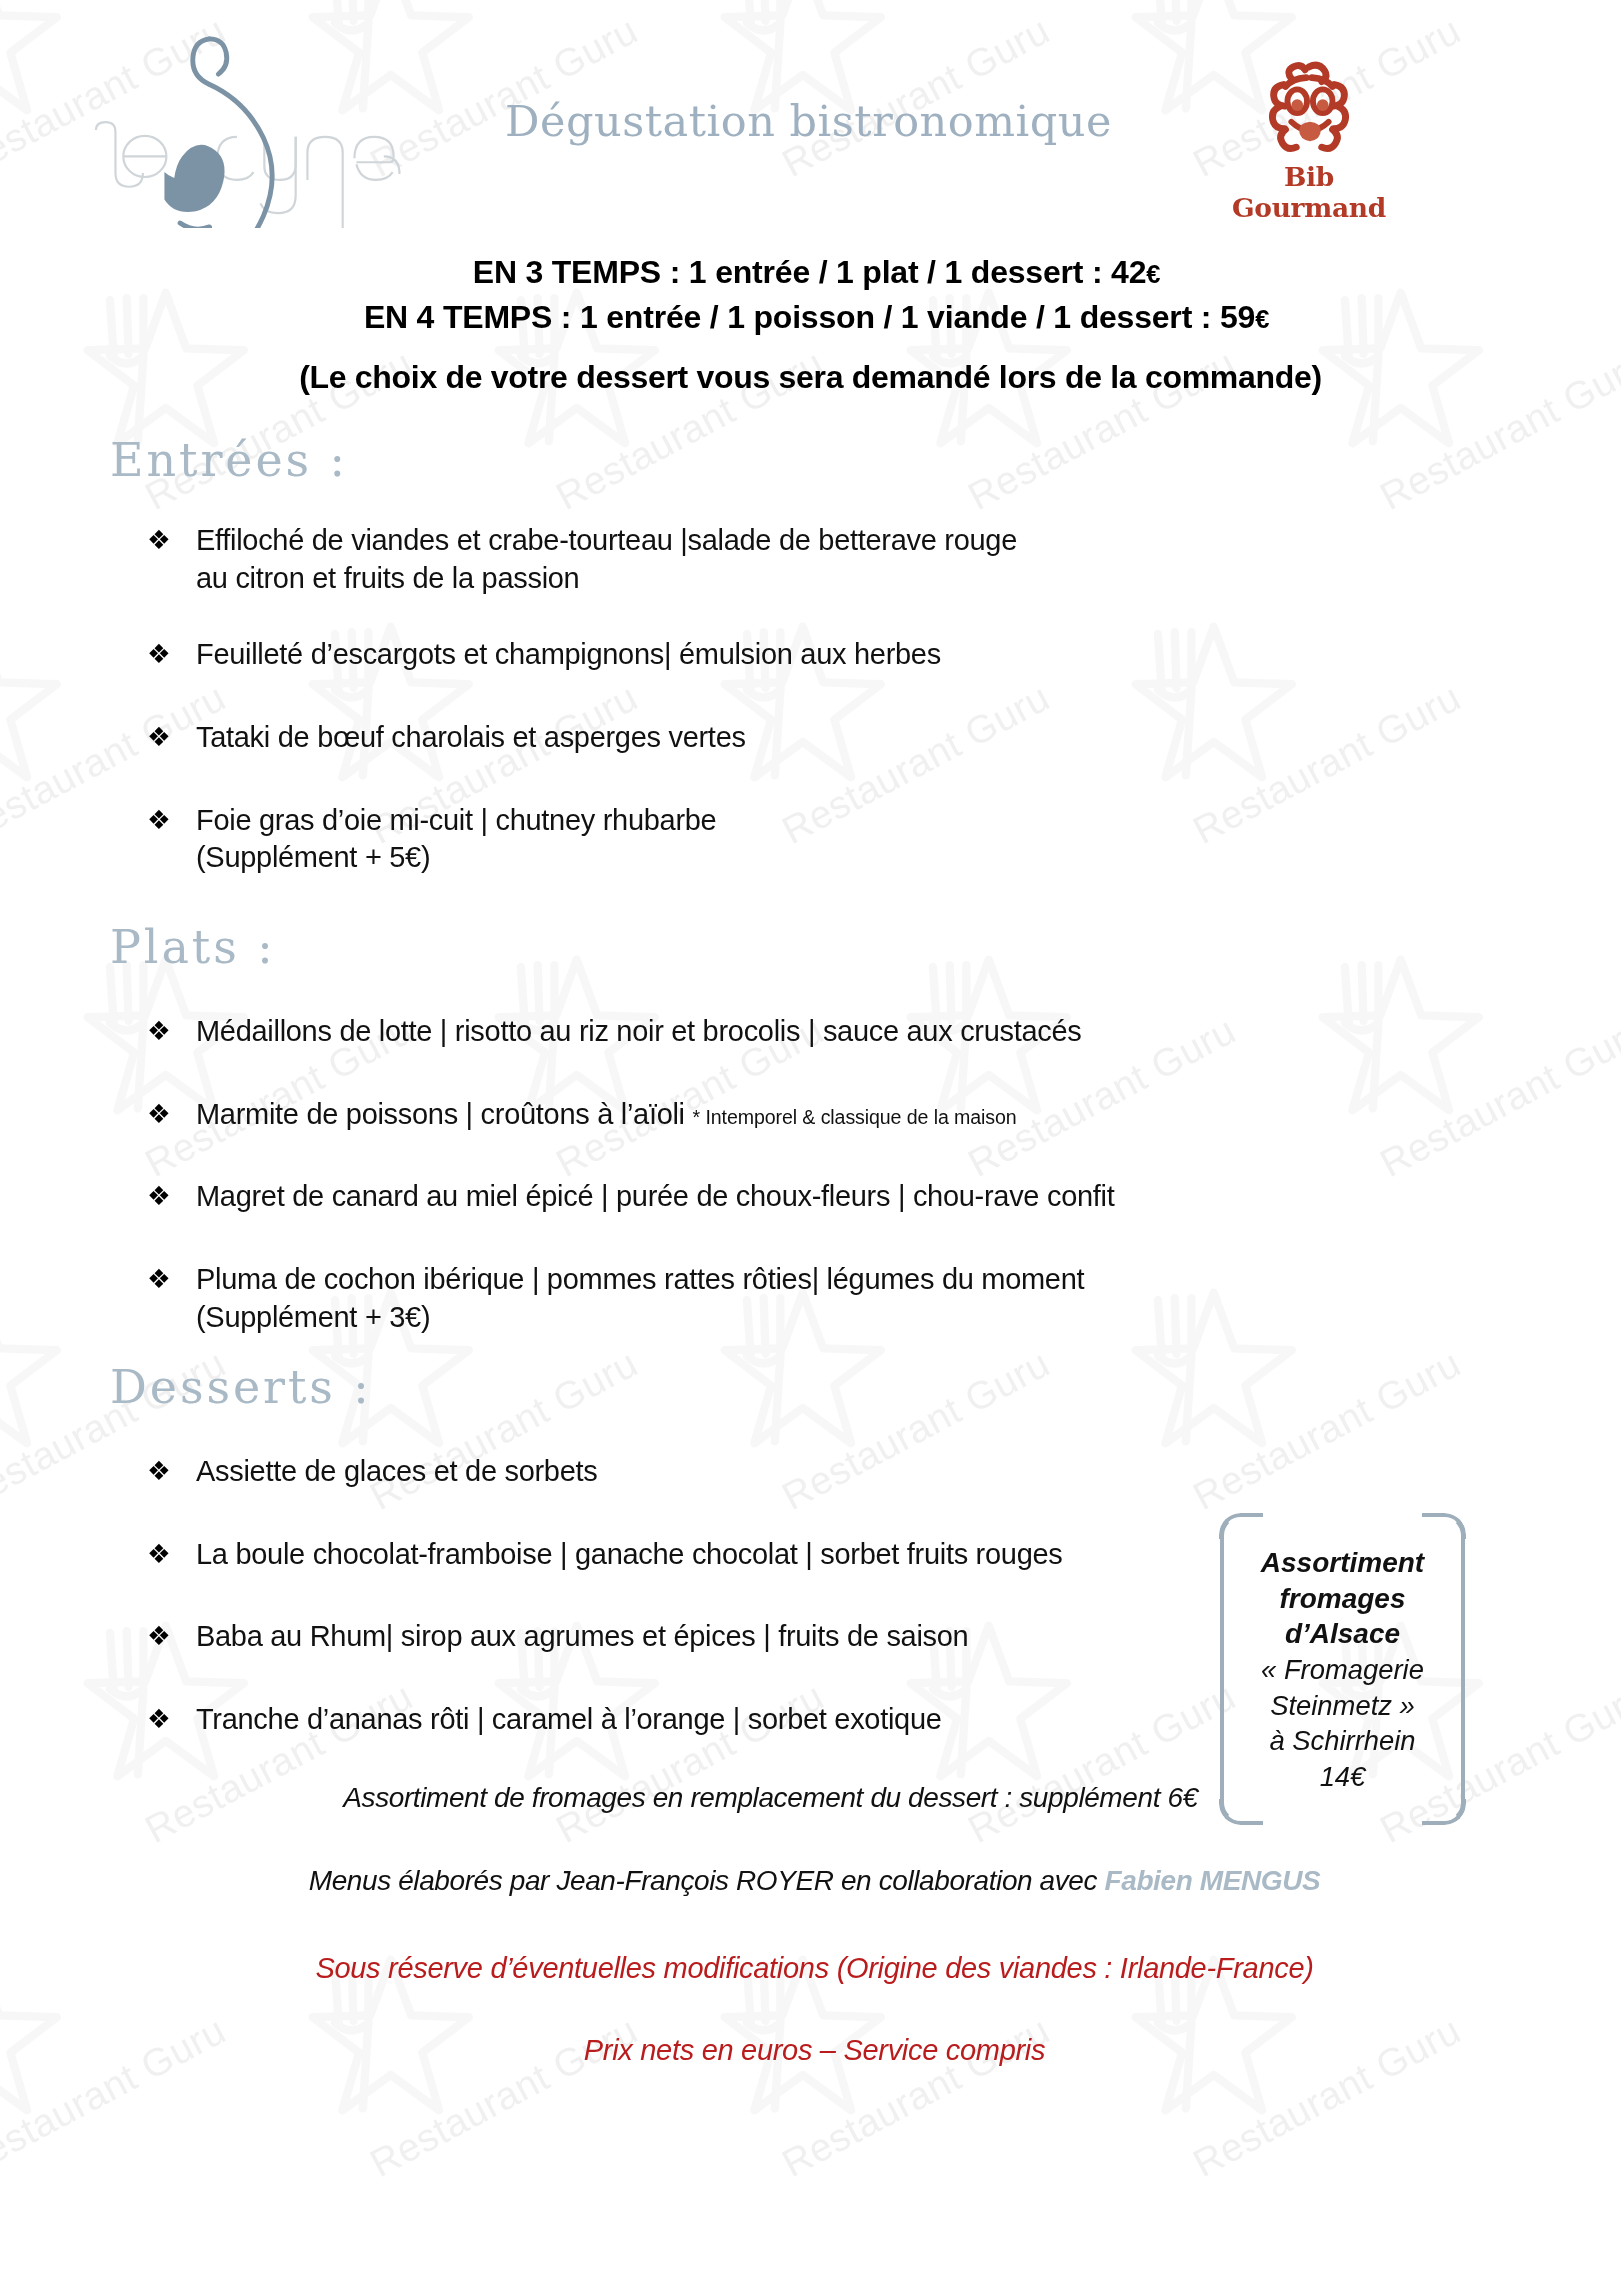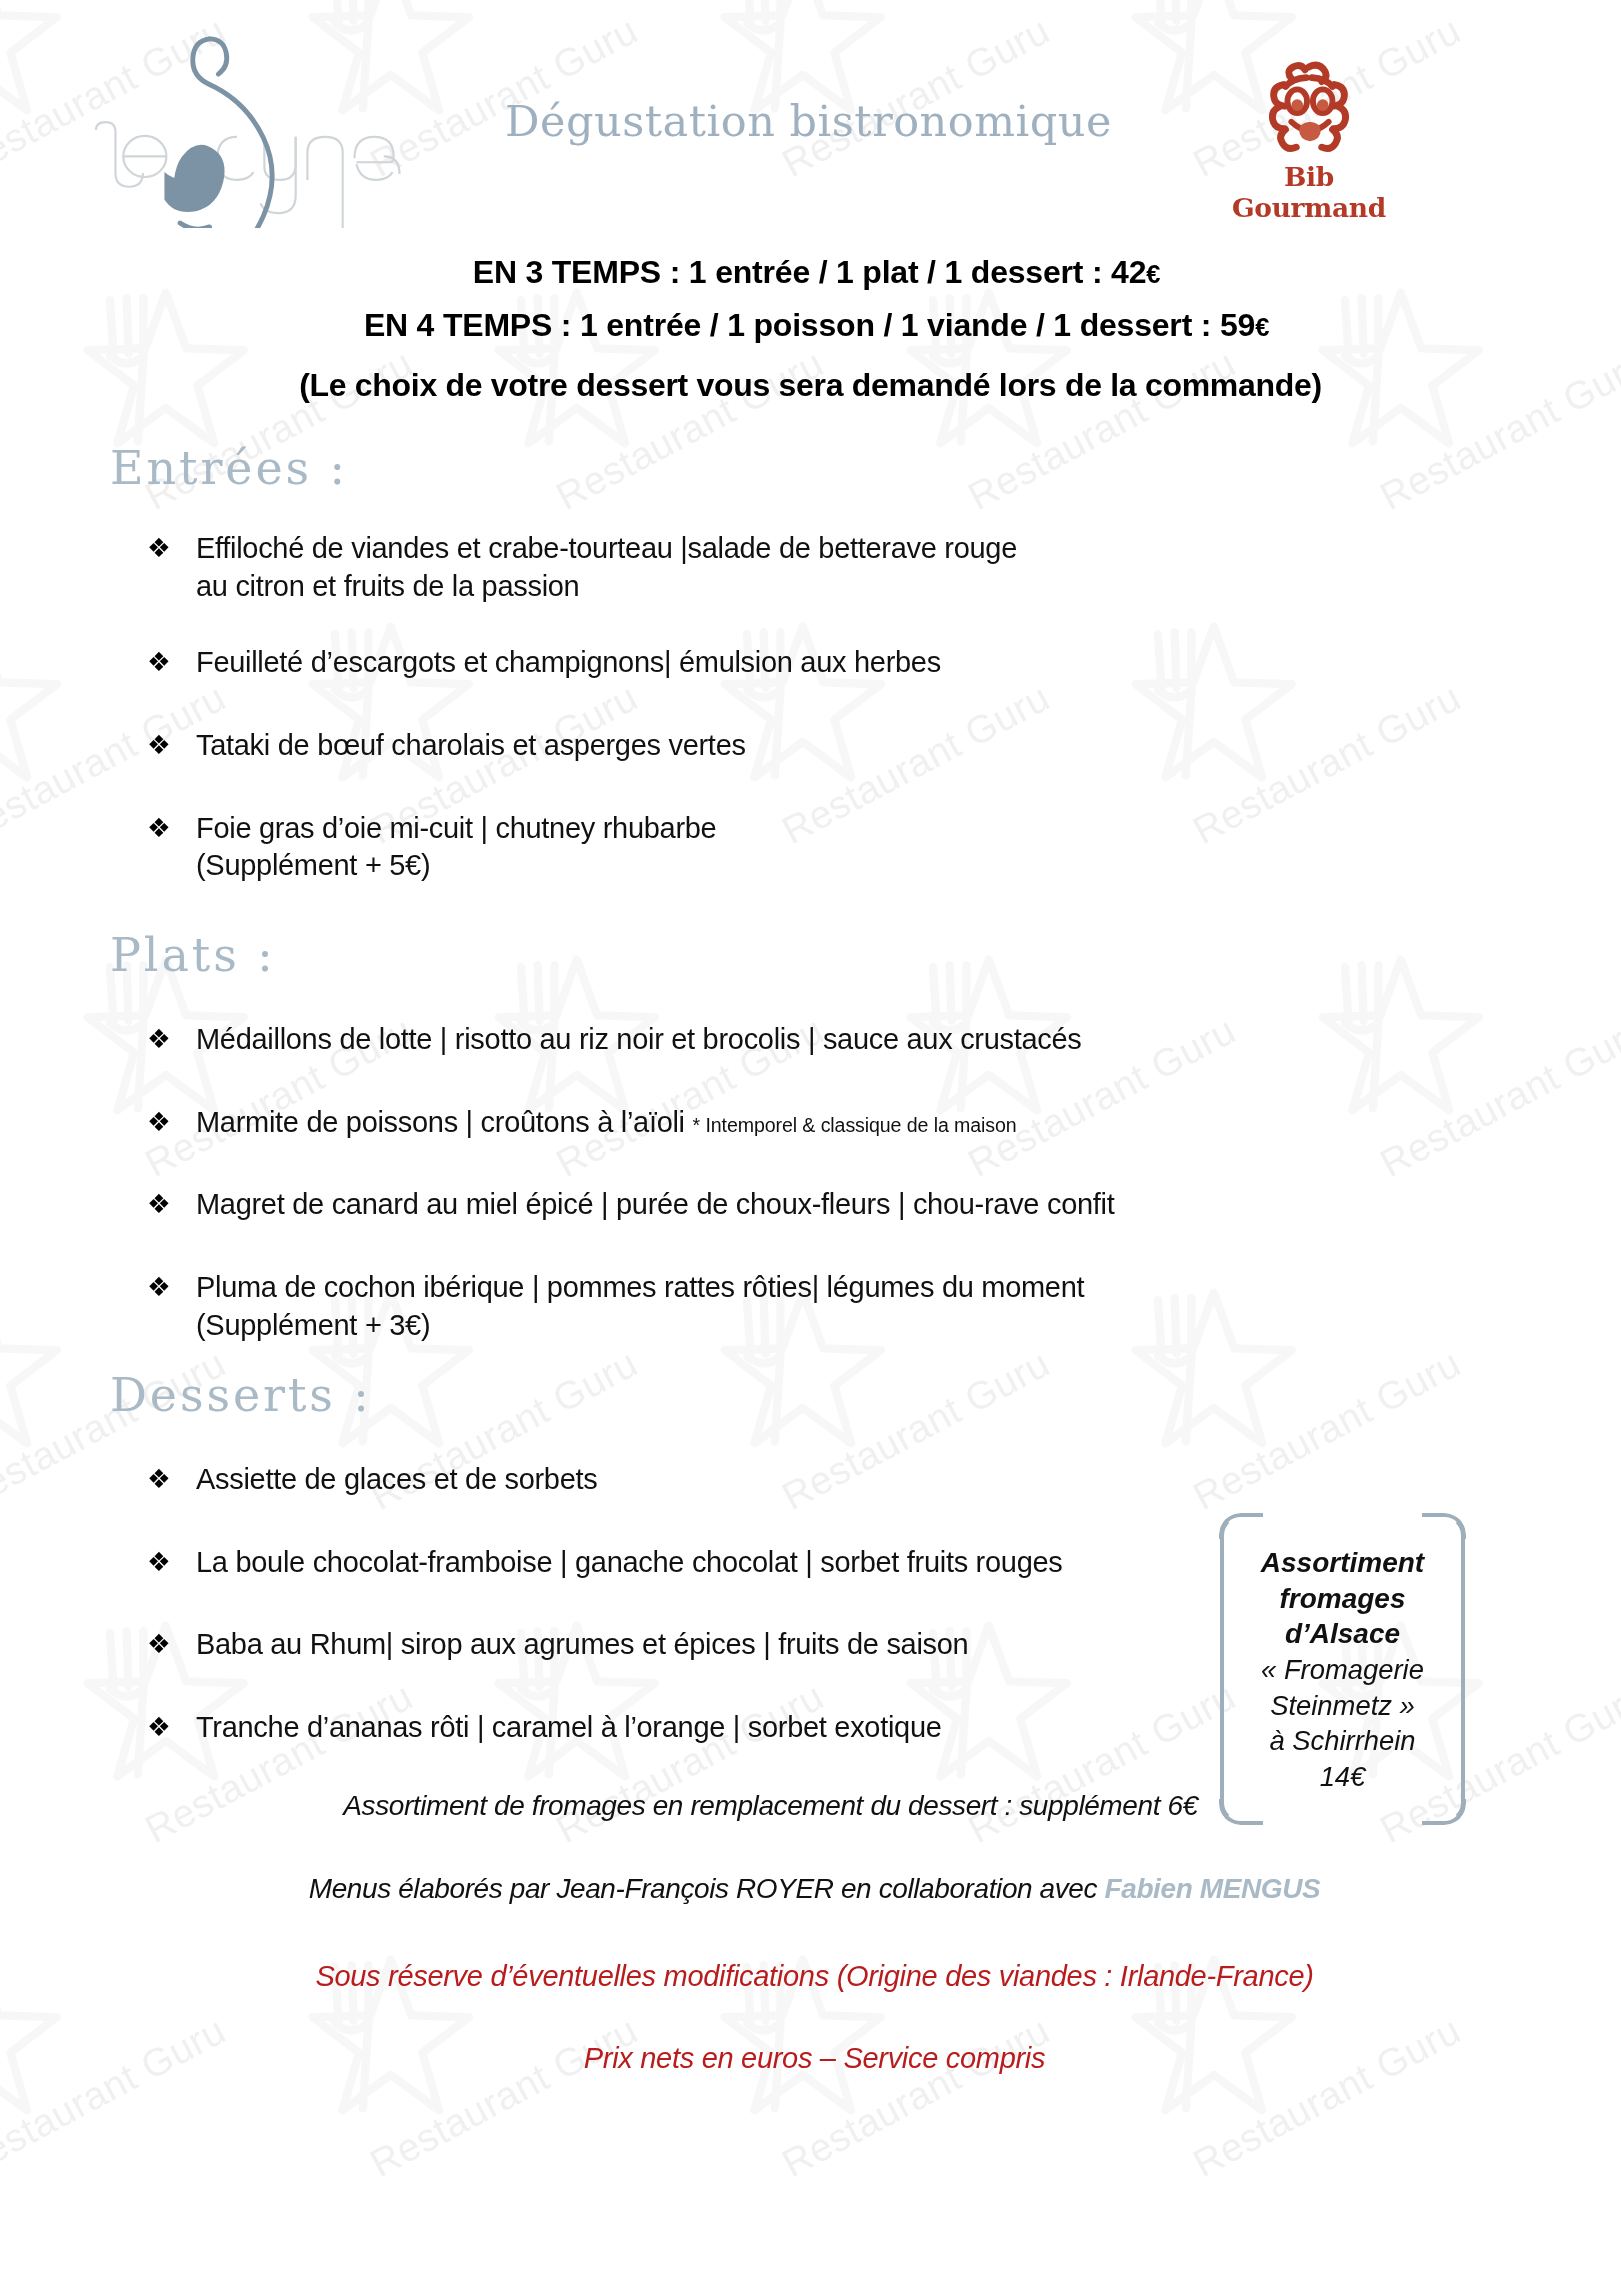--- a/index.html
+++ b/index.html
@@ -103,21 +103,21 @@
   #price-block {
     text-align: center;
     font-family: "Liberation Sans", sans-serif;
     color: #000;
   }
   .price-line {
     font-weight: bold;
     font-size: 32px;
     letter-spacing: -0.2px;
     line-height: 1.28;
-    margin: 12px;
+    margin: 4px;
     padding-left: 12px;
   }
   .price-line .euro { font-size: 25.5px; font-weight: bold; }
   #price-note {
     font-weight: bold;
     font-size: 32px;
     letter-spacing: -0.3px;
     margin-top: 21px;
   }
 

